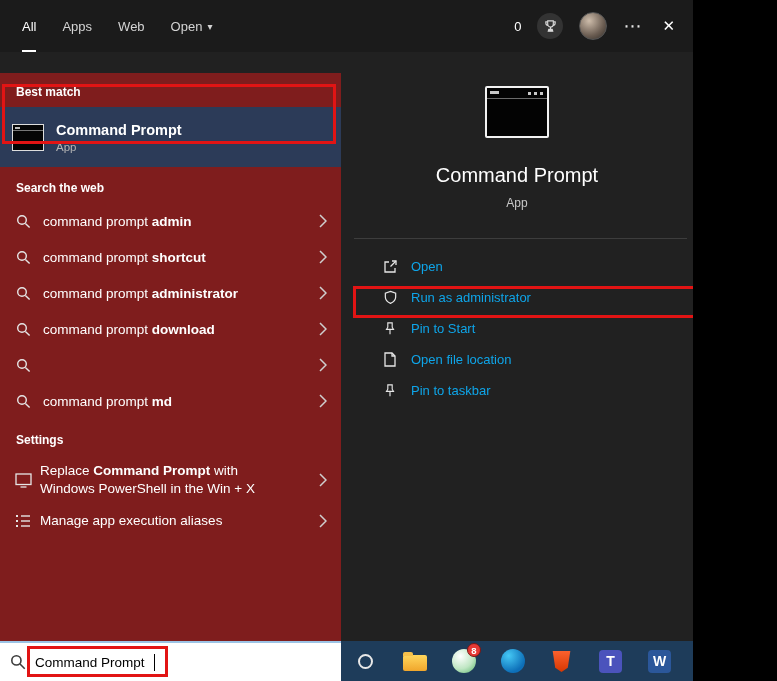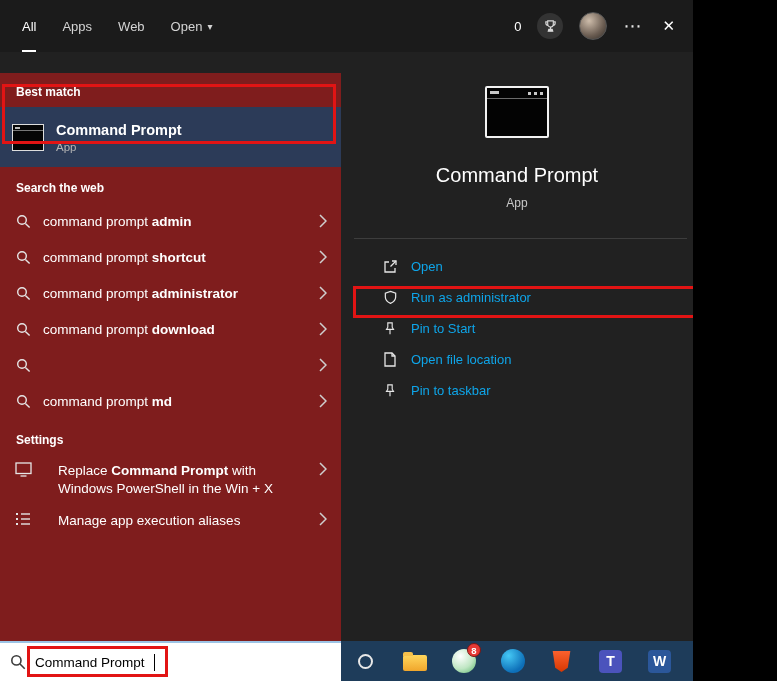--- a/index.html
+++ b/index.html
@@ -31,21 +31,21 @@
   .bm-sub { font-size:11.5px; color:#b5b5b5; margin-top:3px; }
 
   .cmd-sm { width:32px; height:27px; border:1px solid #ddd; background:#050505; position:relative; flex:none; }
   .cmd-sm::before { content:''; position:absolute; left:0; right:0; top:5px; border-top:1px solid #777; }
   .cmd-sm::after { content:''; position:absolute; top:2px; left:2px; width:5px; height:2px; background:#bbb; }
 
   .srow { height:36px; display:flex; align-items:center; gap:11px; padding:0 14px; font-size:13.5px; color:#fff; cursor:default; }
   .srow .stext b { font-weight:700; }
   .chev { margin-left:auto; display:flex; align-items:center; }
 
-  .setrow { display:flex; align-items:flex-start; gap:26px; padding:7px 14px; font-size:13.5px; line-height:18px; color:#fff; cursor:default; }
+  .setrow { display:flex; align-items:center; gap:8px; padding:7px 14px; font-size:13.5px; line-height:18px; color:#fff; cursor:default; }
   .setrow .stext { max-width:235px; }
   .setrow .stext b { font-weight:700; }
   .icon16 { width:18px; display:flex; justify-content:center; flex:none; }
 
   
   .right { flex:1; background:#212121; }
   .app-hero { text-align:center; padding-top:34px; }
   .cmd-lg { width:64px; height:52px; margin:0 auto; border:2px solid #f2f2f2; background:#030303; border-radius:2px; position:relative; }
   .cmd-lg::before { content:''; position:absolute; left:0; right:0; top:10px; border-top:1px solid #6a6a6a; }
   .tb-dash { position:absolute; top:3px; left:3px; width:9px; height:3px; background:#c9c9c9; }

